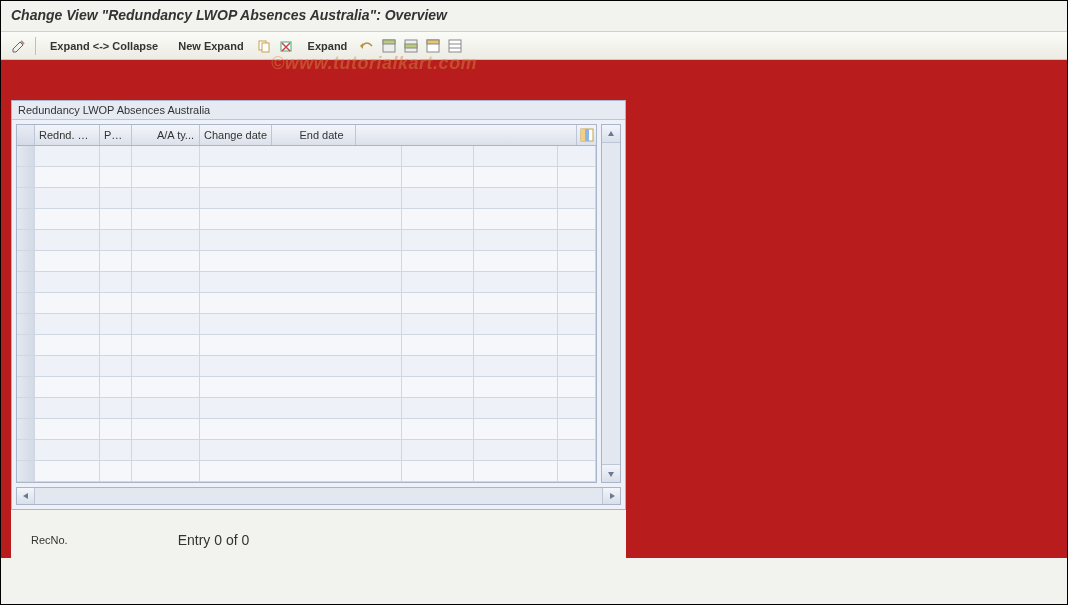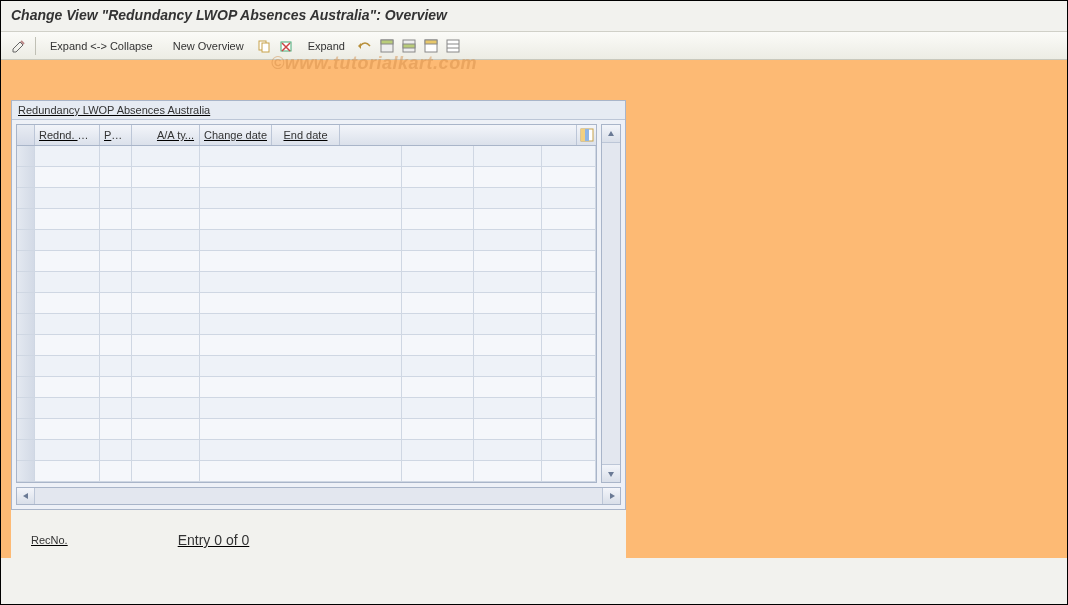--- a/index.html
+++ b/index.html
@@ -22,20 +22,21 @@
       color: #333;
       border-bottom: 1px solid #d0d0c8;
     }
     .toolbar {
       background: linear-gradient(#fbfbf8, #ecece4);
       border-bottom: 1px solid #c8c8bd;
       padding: 3px 8px;
       display: flex;
       align-items: center;
       height: 28px;
+      font-weight: bold;
     }
     .tool-icon {
       width: 20px;
       height: 20px;
       display: flex;
       align-items: center;
       justify-content: center;
       margin-right: 2px;
       cursor: pointer;
     }
@@ -47,22 +48,21 @@
       font-size: 11px;
     }
     .tool-sep {
       width: 1px;
       height: 18px;
       background: #c0c0b5;
       margin: 0 4px;
     }
     .content-area {
       padding: 40px 0 0 10px;
-      background: #fdba74;
-      text-decoration: underline;
+      background: #b91c1c;
     }
     .panel {
       width: 615px;
       background: #eef1f7;
       border: 1px solid #a9b5c9;
       position: relative;
     }
     .panel-header {
       background: #e6ebf3;
       border-bottom: 1px solid #bcc6d7;
@@ -96,21 +96,21 @@
       height: 20px;
       line-height: 14px;
       text-align: center;
     }
     .sel-col { width: 18px; background: linear-gradient(#e8ecf3, #d5dbe8); }
     .col-0 { width: 65px; }
     .col-1 { width: 32px; }
     .col-2 { width: 48px; margin-left: 20px; }
     .col-3 { width: 202px; }
     .col-4 { width: 72px; }
-    .col-5 { width: 68px; }
+    .col-5 { width: 68px; margin-left: 16px; }
     .settings-col {
       width: 20px;
       border-left: 1px solid #bcc6d7;
       display: flex;
       align-items: center;
       justify-content: center;
       background: linear-gradient(#f3f5fa, #dbe1eb);
     }
     .grid-body-row {
       display: flex;
@@ -206,21 +206,21 @@
 
 <div class="toolbar">
   <span class="tool-icon">
     <svg width="16" height="16" viewBox="0 0 16 16">
         <path d="M2 11 L9 4 L12 7 L5 14 L2 14 Z" fill="none" stroke="#666" stroke-width="1"></path>
         <path d="M10 3 L13 6" stroke="#b88" stroke-width="2"></path>
       </svg>
   </span>
   <span class="tool-sep"></span>
   <span class="tool-text-btn">Expand &lt;-&gt; Collapse</span>
-  <span class="tool-text-btn">New Overview</span>
+  <span class="tool-text-btn">New Expand</span>
   <span class="tool-icon">
     <svg width="14" height="14" viewBox="0 0 14 14">
         <rect x="2" y="2" width="7" height="9" fill="#fff" stroke="#c7a24a"></rect>
         <rect x="5" y="4" width="7" height="9" fill="#fff" stroke="#c7a24a"></rect>
       </svg>
   </span>
   <span class="tool-icon">
     <svg width="14" height="14" viewBox="0 0 14 14">
         <rect x="2" y="3" width="10" height="9" fill="#fff" stroke="#4a7"></rect>
         <path d="M3 4 L11 12 M11 4 L3 12" stroke="#c44" stroke-width="1.5"></path>

